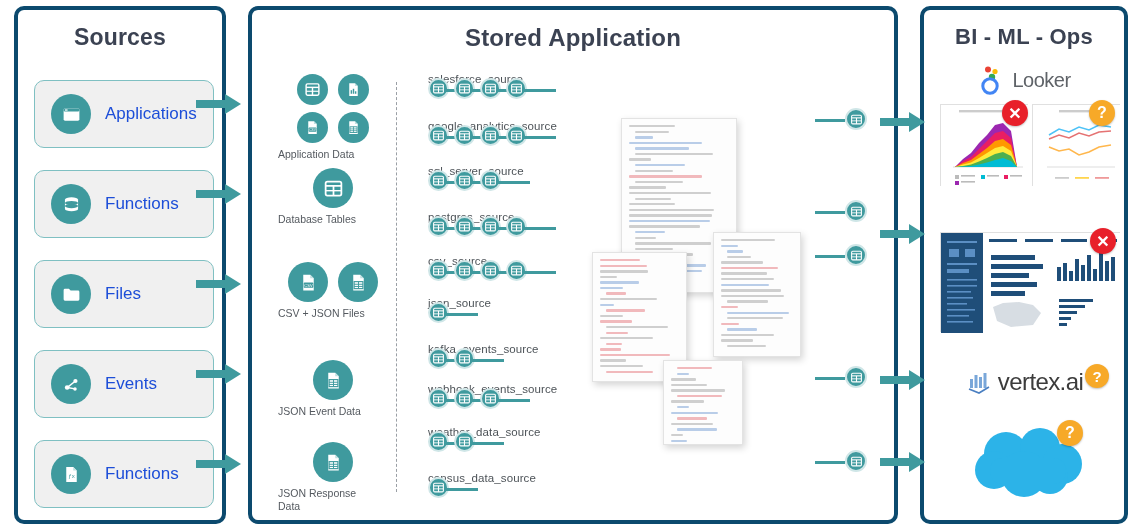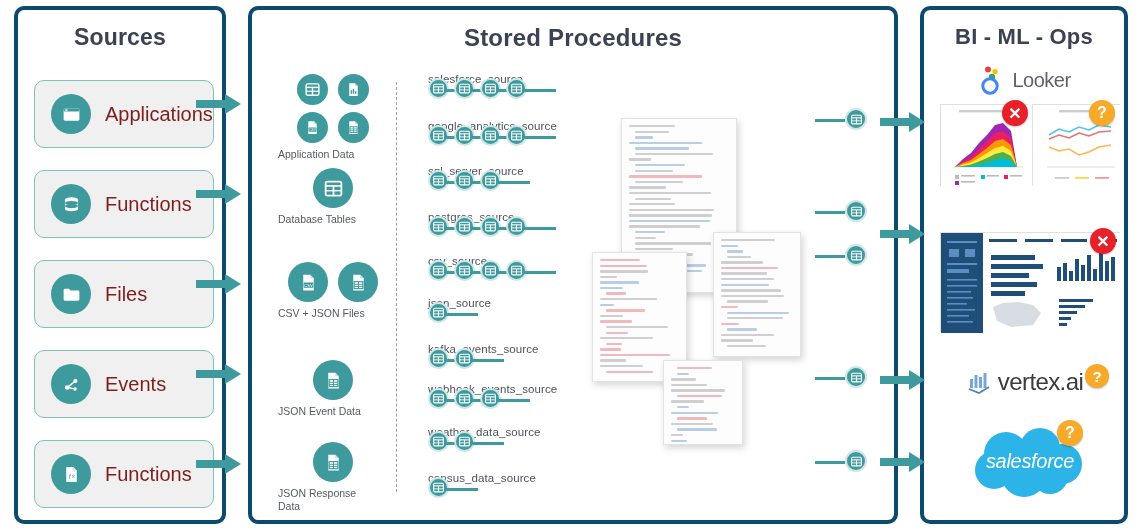--- a/index.html
+++ b/index.html
@@ -40,21 +40,21 @@
     border-radius: 10px;
     display: flex; align-items: center;
   }
   .src-icon {
     width: 40px; height: 40px; border-radius: 50%;
     background: #3f9a9e;
     margin-left: 16px; margin-right: 14px;
     display: flex; align-items: center; justify-content: center;
     flex: 0 0 auto;
   }
-  .src-label { font-size: 20px; color: #7f1d1d; }
+  .src-label { font-size: 17px; color: #1d4ed8; }
 
   
   .midgroup { position: absolute; width: 110px; }
   .midgroup .row { display: flex; justify-content: center; gap: 10px; }
   .circ {
     width: 31px; height: 31px; border-radius: 50%;
     background: #3f9a9e;
     display: flex; align-items: center; justify-content: center;
     flex: 0 0 auto;
   }
@@ -249,21 +249,21 @@
               <path d="M14 3.5v4h4z" fill="#bfe0e1"></path>
               <text x="12" y="16.5" font-size="7" text-anchor="middle" fill="#3f9a9e" font-family="sans-serif">ƒx</text>
             </svg>
           </div>
           <div class="src-label">Functions</div>
         </div>
       </div>
   </div>
 
   <div class="panel" id="panel-procs">
-    <div class="panel-title">Stored Procedures</div>
+    <div class="panel-title">Stored Application</div>
   </div>
 
   <div class="panel" id="panel-bi">
     <div class="panel-title">BI - ML - Ops</div>
   </div>
 
   <div id="overlay" style="position:absolute;left:0;top:0;width:1140px;height:530px;">
       <svg width="46" height="24" viewBox="0 0 46 24" style="position: absolute; left: 196px; top: 92px;">
         <path d="M0 8h29V2l16 10-16 10v-6H0z" fill="#3f9a9e"></path>
       </svg>
@@ -908,21 +908,21 @@
       <div style="position: absolute; left: 966px; top: 424px; width: 128px; height: 74px;"><svg width="128" height="74" viewBox="0 0 128 74">
           <g fill="#2cb3e8">
             <circle cx="40" cy="30" r="22"></circle>
             <circle cx="74" cy="24" r="20"></circle>
             <circle cx="96" cy="40" r="20"></circle>
             <circle cx="28" cy="46" r="19"></circle>
             <circle cx="58" cy="50" r="23"></circle>
             <circle cx="84" cy="52" r="18"></circle>
             <rect x="24" y="34" width="76" height="26" rx="12"></rect>
           </g>
-        </svg><div class="sf-text" style="position: absolute; left: 0px; top: 26px; width: 128px; text-align: center; font-style: italic;">salesforce</div></div>
+        </svg></div>
       <div class="badge err" style="left: 1002px; top: 100px; width: 26px; height: 26px; font-size: 16px;">✕</div>
       <div class="badge warn" style="left: 1089px; top: 100px; width: 26px; height: 26px; font-size: 16px;">?</div>
       <div class="badge err" style="left: 1090px; top: 228px; width: 26px; height: 26px; font-size: 16px;">✕</div>
       <div class="badge warn" style="left: 1085px; top: 364px; width: 24px; height: 24px; font-size: 15px;">?</div>
       <div class="badge warn" style="left: 1057px; top: 420px; width: 26px; height: 26px; font-size: 16px;">?</div>
     </div>
 
 </div>
 
 </body></html>

